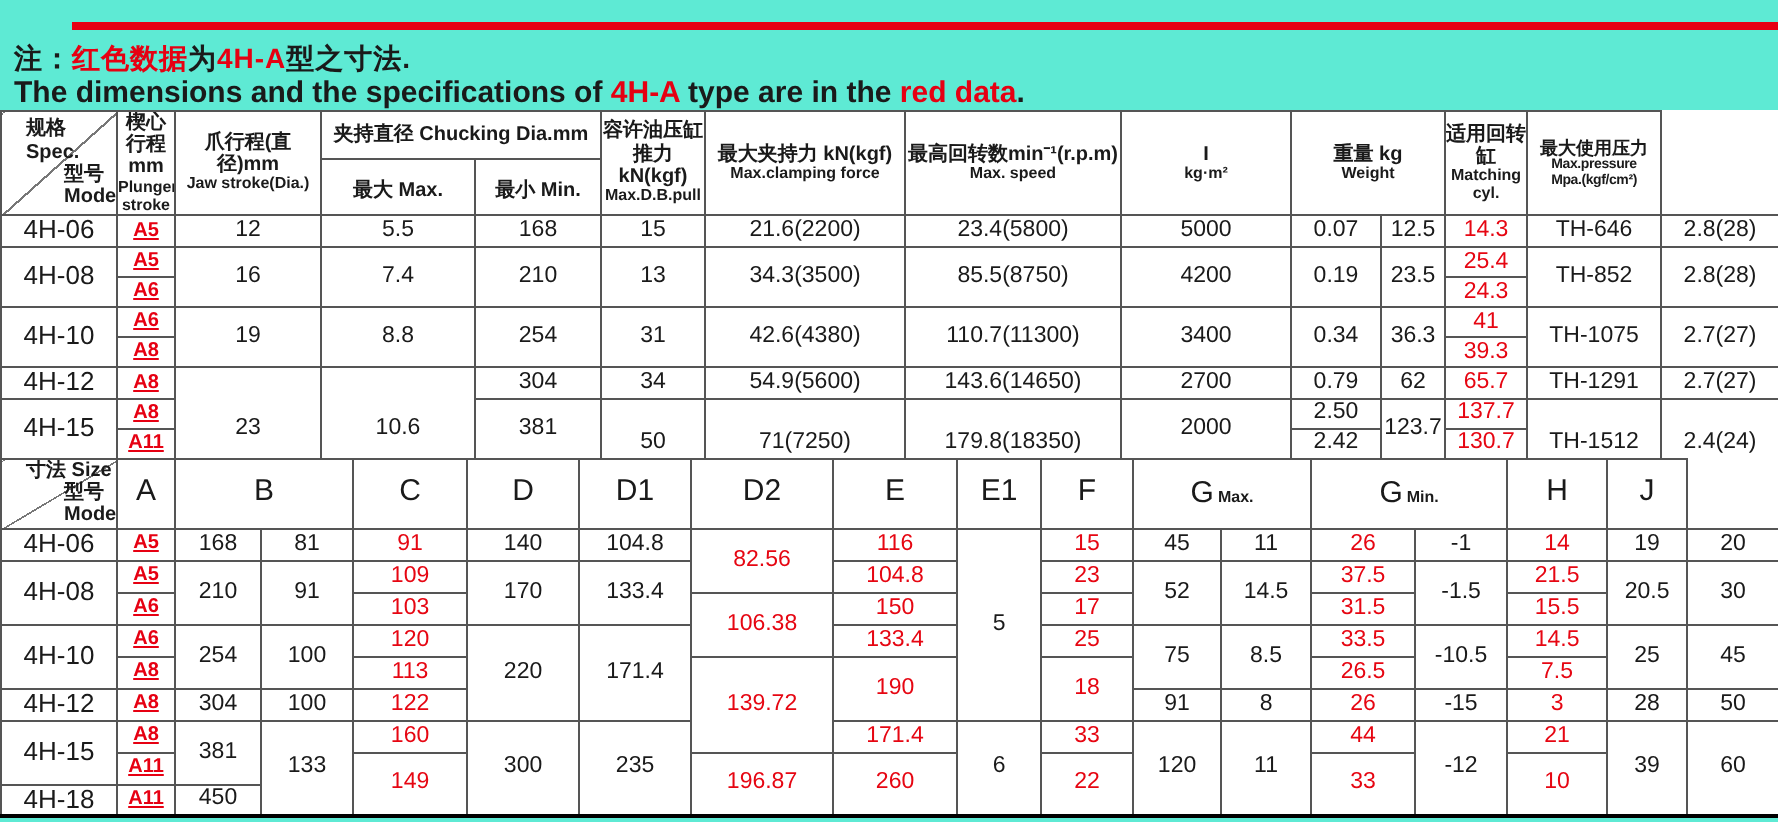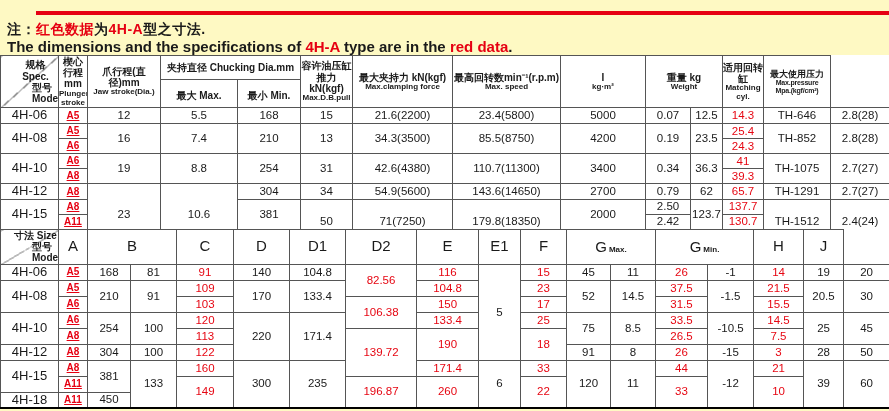--- a/index.html
+++ b/index.html
@@ -1,16 +1,16 @@
 <!DOCTYPE html>
 <html><head>
 <meta charset="utf-8">
 <style>
   html,body{margin:0;padding:0;background:#fff;}
-  #page{position:relative;width:889px;height:411px;background:#fef9c3;overflow:hidden;
+  #page{position:relative;width:889px;height:411px;background:#5eead4;overflow:hidden;
         font-family:"Liberation Sans",sans-serif;color:#1a1a1a;}
   .red{color:#e60012;}
   #topbar{position:absolute;left:36px;top:11px;width:853px;height:4px;background:#e60012;}
   #note-cn{position:absolute;left:7px;top:21px;font-size:14px;font-weight:bold;letter-spacing:.5px;}
   #note-en{position:absolute;left:7px;top:38px;font-size:15px;font-weight:bold;}
   table{border-collapse:collapse;table-layout:fixed;position:absolute;left:0;background:#fff;}
   #spec-table{top:55px;width:889px;}
   #dim-table{top:229px;width:889px;}
   th,td{border:1px solid #555;padding:0;text-align:center;vertical-align:middle;overflow:hidden;line-height:1.12;}
   table{border-bottom:2px solid #000;}
@@ -21,21 +21,21 @@
   #spec-table thead tr:first-child{height:16px;}
   #spec-table thead tr:last-child{height:17px;}
   #spec-table tbody tr{height:15px;}
   #dim-table thead tr{height:26px;}
   #dim-table tbody tr{height:16px;}
   td{font-size:11.5px;}
   td.model{font-size:13px;}
   td.variant{font-size:10px;font-weight:bold;color:#e60012;border-left:1px solid #999;text-decoration:underline;}
   td.redcell{color:#e60612;}
   .corner{background-image:linear-gradient(to bottom right,transparent 49.3%,#777 49.3%,#777 50.7%,transparent 50.7%);}
-  .corner .c1{text-align:center;padding-left:12px;font-size:10px;}
+  .corner .c1{text-align:left;padding-left:12px;font-size:10px;}
   .corner .c2{text-align:left;padding-left:3px;font-size:10px;margin-left:28px;}
   .dimletter{font-size:15px;font-weight:normal;}
   .gsub{font-size:8px;font-weight:bold;margin-left:2px;text-align:right;}
 </style>
 </head>
 <body>
 
 <div id="page">
   <div id="topbar"></div>
 

